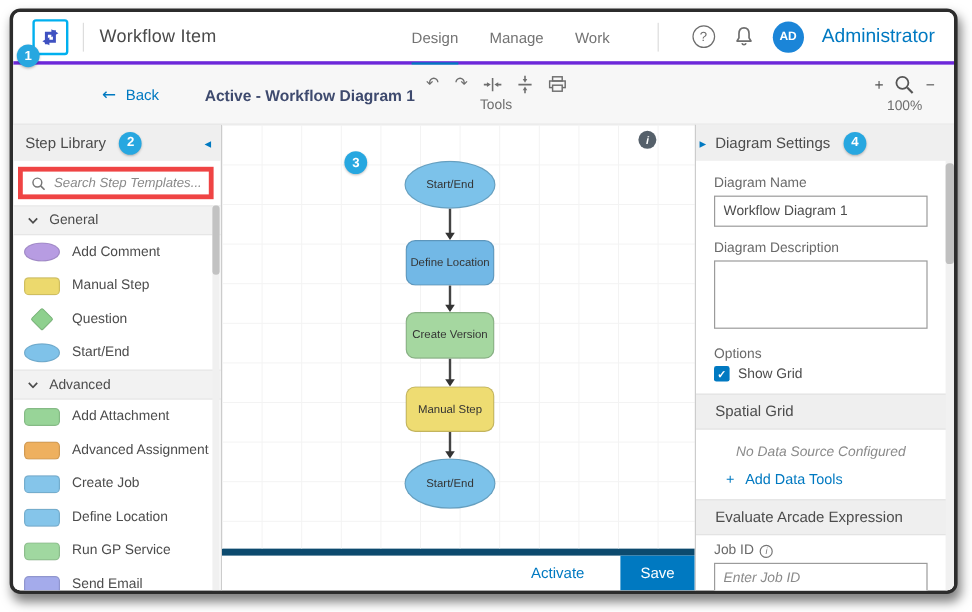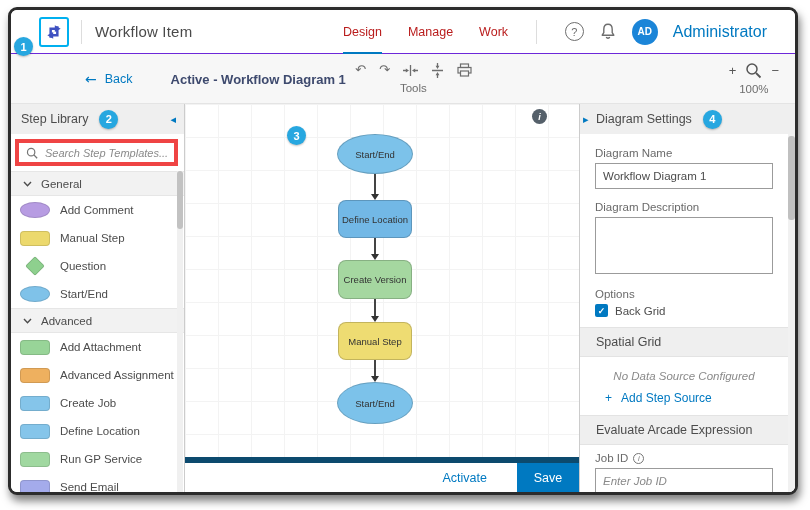--- a/index.html
+++ b/index.html
@@ -5,27 +5,27 @@
   * { margin:0; padding:0; box-sizing:border-box; }
   html,body { width:810px; height:510px; background:#ffffff; overflow:hidden;
     font-family:"Liberation Sans", sans-serif; }
   .window { position:absolute; left:8px; top:7px; width:790px; height:488px;
     background:#fff; border:3px solid #2c2c2c; border-radius:9px;
     box-shadow:2px 6px 9px rgba(0,0,0,.5); overflow:hidden;
     display:flex; flex-direction:column; }
 
   
   .header { position:relative; height:44px; flex:0 0 44px; background:#fff;
-    border-bottom:1px solid #6d28d9; display:flex; align-items:center; padding:0 28px; }
+    border-bottom:3px solid #6d28d9; display:flex; align-items:center; padding:0 16px; }
   .logo-box { width:30px; height:30px; border:2px solid #00b0ef; border-radius:3px;
     display:flex; align-items:center; justify-content:center; margin-right:12px; background:#fff; }
   .hdr-divider { width:1px; height:24px; background:#ddd; margin-right:13px; }
   .app-title { font-size:15px; color:#4a4a4a; letter-spacing:.2px; }
   .tabs { position:absolute; left:332px; top:0; height:44px; display:flex; gap:26px; }
-  .tab { position:relative; display:flex; align-items:center; font-size:12.5px; color:#b91c1c; cursor:pointer; }
+  .tab { position:relative; display:flex; align-items:center; font-size:12.5px; color:#737373; cursor:pointer; }
   .tab.active::after { content:""; position:absolute; left:0; right:0; bottom:0; height:2px; background:#0079c1; }
   .hdr-right { margin-left:auto; display:flex; align-items:center; gap:15px; }
   .help-icon { width:19px; height:19px; border:1.5px solid #6e6e6e; border-radius:50%;
     display:flex; align-items:center; justify-content:center; font-size:11px; color:#6e6e6e; }
   .avatar { width:26px; height:26px; border-radius:50%; background:#1b85d8; color:#fff;
     font-size:10px; font-weight:bold; display:flex; align-items:center; justify-content:center; }
   .user-name { font-size:16px; color:#0079c1; }
 
   
   .toolbar { position:relative; height:50px; flex:0 0 50px; background:#f7f7f7; border-bottom:1px solid #e4e4e4; }
@@ -325,29 +325,29 @@
         <span class="badge badge-inline" style="background-color: rgb(39, 167, 224);">4</span>
       </div>
       <div class="rp-body">
         <div class="field-label">Diagram Name</div>
         <input class="text-input" type="text" value="Workflow Diagram 1" style="">
         <div class="field-label" style="margin-top:12px;">Diagram Description</div>
         <textarea class="desc-area" style=""></textarea>
         <div class="field-label" style="margin-top:10px;">Options</div>
         <div class="options-row">
           <span class="checkbox" style="background-color: rgb(0, 121, 193);"></span>
-          <span class="check-label">Back Grid</span>
+          <span class="check-label">Show Grid</span>
         </div>
         <div class="rp-section">
           <span class="panel-title">Spatial Grid</span>
         </div>
         <div class="no-data">No Data Source Configured</div>
         <div class="add-source">
           <span>+</span>
-          <span>Add Step Source</span>
+          <span>Add Data Tools</span>
         </div>
         <div class="rp-section">
           <span class="panel-title">Evaluate Arcade Expression</span>
         </div>
         <div class="field-label">
           <span>Job ID</span>
           <span class="info-outline">i</span>
         </div>
         <input class="text-input" type="text" placeholder="Enter Job ID" style="">
       </div>

